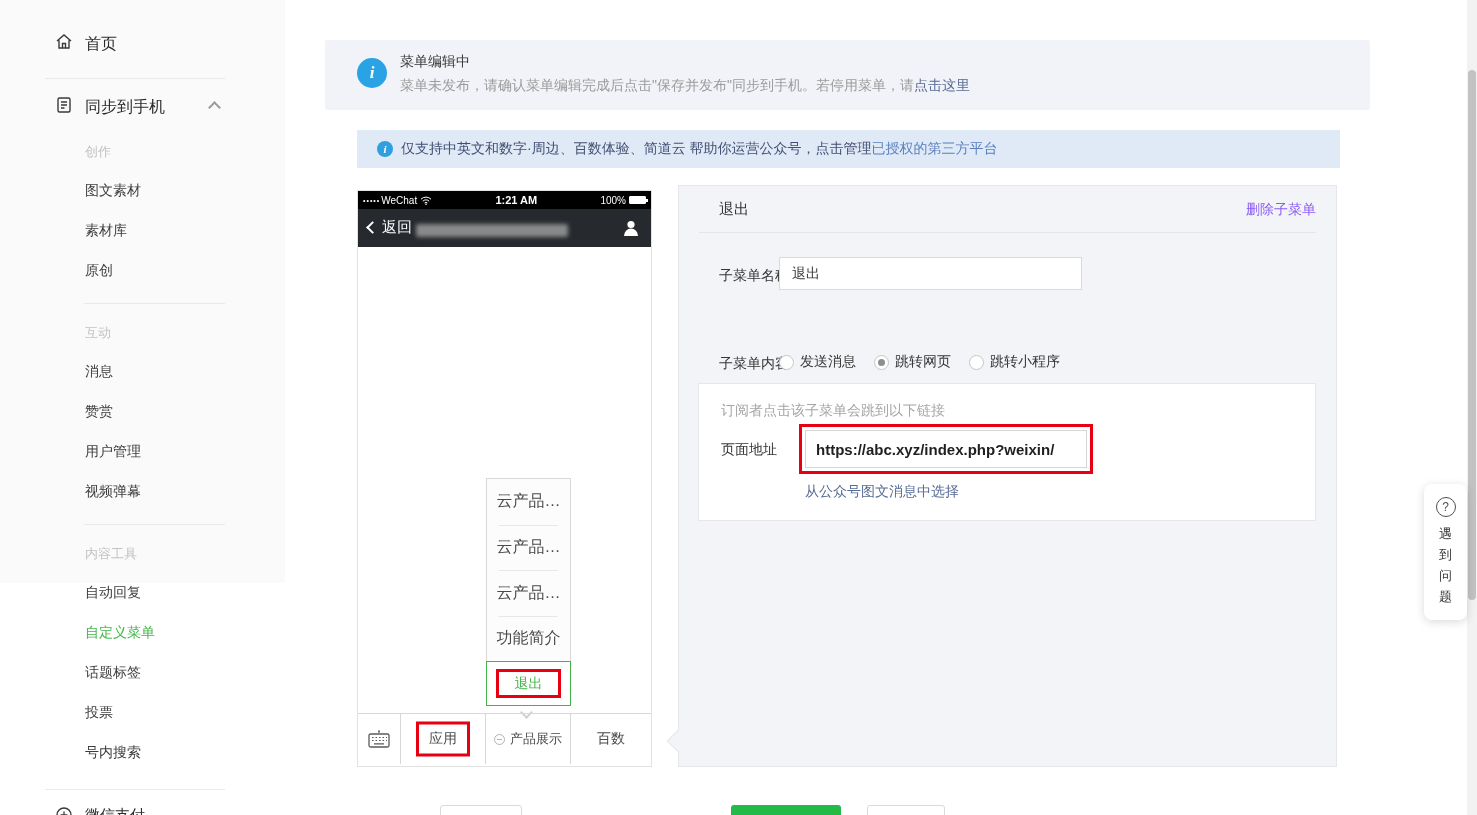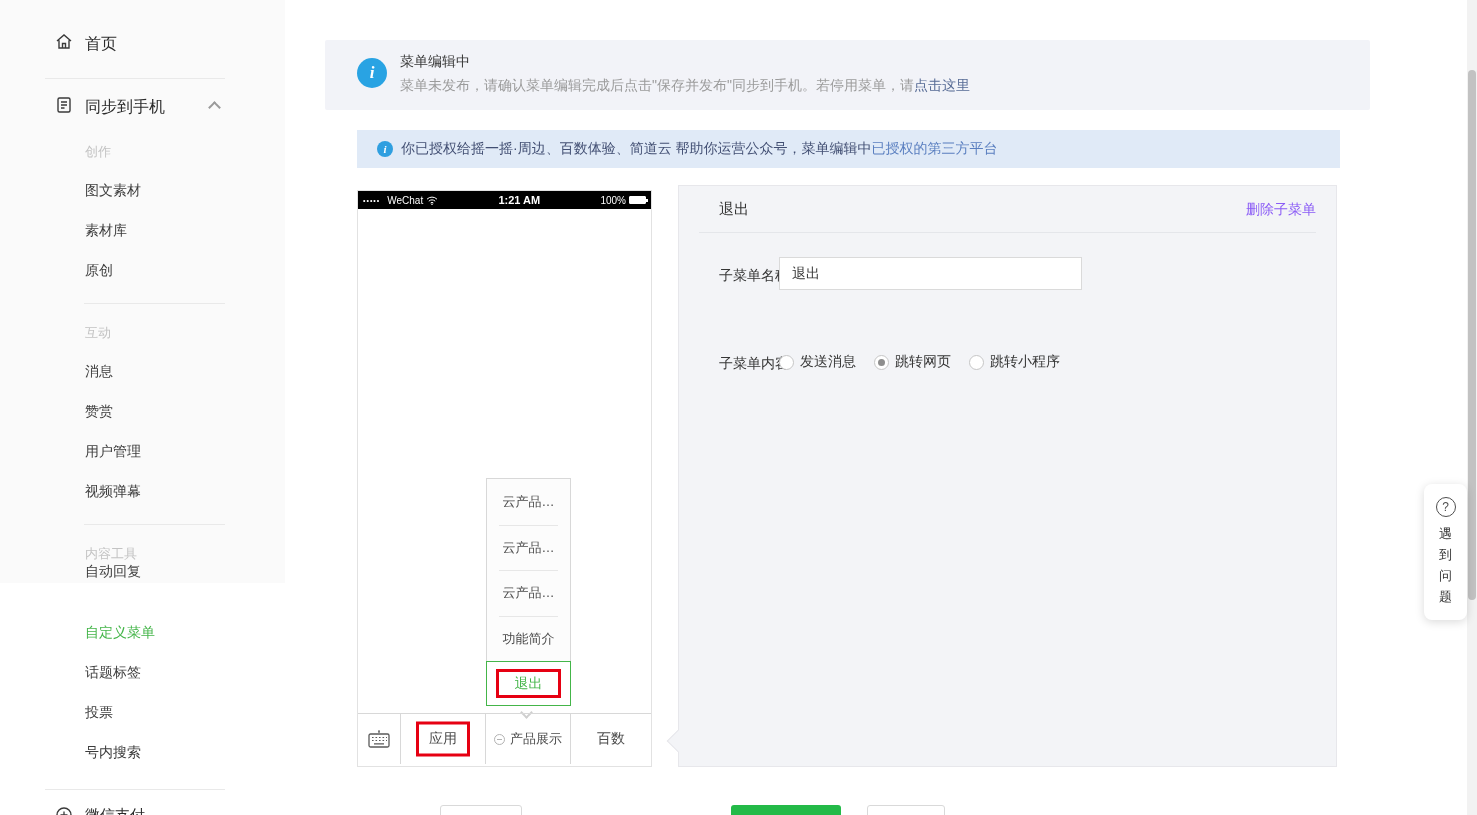--- a/index.html
+++ b/index.html
@@ -38,21 +38,21 @@
   .statusbar .mid { flex:1; text-align:center; font-weight:bold; font-size:11px; }
   .batt { display:inline-block; width:17px; height:8px; border:1px solid #fff; border-radius:1px; position:relative; margin-left:3px; background:#fff; }
   .batt::after { content:""; position:absolute; right:-3px; top:2px; width:2px; height:3px; background:#fff; }
   .navbar { position:absolute; left:0; top:18px; right:0; height:38px; background:#26292e; color:#fff; }
   .back { position:absolute; left:10px; top:9px; font-size:15px; color:#fdfdfd; display:flex; align-items:center; cursor:pointer; }
   .back-chev { width:9px; height:9px; border-left:2px solid #fff; border-bottom:2px solid #fff; transform:rotate(45deg); margin-right:5px; }
   .blur-title { position:absolute; left:58px; top:15px; width:152px; height:13px; background:#9a9a9a; border-radius:2px; filter:blur(2px); opacity:.85; }
   .person { position:absolute; right:10px; top:9px; }
 
   .popup { position:absolute; left:128px; top:287px; width:85px; height:183px; background:#fcfcfc; border:1px solid #d8d8d8; border-bottom:none; }
-  .popup-item { height:45.7px; display:flex; align-items:center; justify-content:center; font-size:13px; color:#4a4a4a; position:relative; cursor:pointer; }
+  .popup-item { height:45.7px; display:flex; align-items:center; justify-content:center; font-size:16px; color:#4a4a4a; position:relative; cursor:pointer; }
   .popup-item + .popup-item::before { content:""; position:absolute; top:0; left:12px; right:12px; height:1px; background:#e7e7e7; }
   .exit-cell { position:absolute; left:128px; top:470px; width:85px; height:45px; background:#fff;
     border:1px solid #44b549; display:flex; align-items:center; justify-content:center; }
   .exit-red { position:absolute; left:9px; right:9px; top:7px; bottom:7px; border:3px solid #e60012; }
   .exit-text { font-size:14px; color:#44b549; }
   .popup-chev { position:absolute; left:164px; top:517px; width:9px; height:9px; border-right:2px solid #cfcfcf; border-bottom:2px solid #cfcfcf; transform:rotate(45deg); }
 
   .tabbar { position:absolute; left:0; bottom:2px; right:0; height:51px; border-top:1px solid #d8d8d8; display:flex; }
   .tab-cell { border-right:1px solid #d8d8d8; display:flex; align-items:center; justify-content:center;
     font-size:14px; color:#4a4a4a; position:relative; cursor:pointer; }
@@ -121,21 +121,21 @@
   <div class="sb-divider" style="top:303px;left:84px;width:141px"></div>
 
   <div class="sb-label sb-header" style="top:324px">互动</div>
   <div class="sb-label" style="top:363px">消息</div>
   <div class="sb-label" style="top:403px">赞赏</div>
   <div class="sb-label" style="top:443px">用户管理</div>
   <div class="sb-label" style="top:483px">视频弹幕</div>
   <div class="sb-divider" style="top:524px;left:84px;width:141px"></div>
 
   <div class="sb-label sb-header" style="top:545px">内容工具</div>
-  <div class="sb-label" style="top:563px">自动回复</div>
+  <div class="sb-label" style="top:584px">自动回复</div>
   <div class="sb-label sb-active" style="top:624px">自定义菜单</div>
   <div class="sb-label" style="top:664px">话题标签</div>
   <div class="sb-label" style="top:704px">投票</div>
   <div class="sb-label" style="top:744px">号内搜索</div>
   <div class="sb-divider" style="top:789px;left:45px;width:180px"></div>
 
   <svg class="sb-icon" style="top:806px" viewBox="0 0 18 18">
     <circle cx="9" cy="9" r="7" fill="none" stroke="#3a3a3a" stroke-width="1.4"></circle>
     <path d="M5.5 9 H12.5 M9 5.5 V12.5" stroke="#3a3a3a" stroke-width="1.3"></path>
   </svg>
@@ -145,36 +145,47 @@
 <div class="notice">
   <div class="info-big">i</div>
   <div class="notice-title">菜单编辑中</div>
   <div class="notice-body">
     <span>菜单未发布，请确认菜单编辑完成后点击"保存并发布"同步到手机。若停用菜单，请</span><a class="link">点击这里</a>
   </div>
 </div>
 
 <div class="authbar">
   <span class="info-sm">i</span>
-  <span>你已授权给摇一摇·周边、百数体验、简道云  帮助你运营公众号，菜单编辑中</span>
+  <span>仅支持中英文和数字·周边、百数体验、简道云  帮助你运营公众号，点击管理</span>
     <a class="auth-link">已授权的第三方平台</a>
 </div>
 
 <div class="phone">
   <div class="statusbar">
     <span style="font-size:7px;letter-spacing:1px">•••••</span>
-    <span style="margin-left:7px">WeChat</span>
+    <span style="margin-left:1px">WeChat</span>
     <svg width="12" height="9" style="margin-left:3px" viewBox="0 0 12 9">
       <path d="M1 3.2 A7 7 0 0 1 11 3.2 M2.8 5.2 A4.5 4.5 0 0 1 9.2 5.2 M4.6 7 A2 2 0 0 1 7.4 7" fill="none" stroke="#fff" stroke-width="1"></path>
       <circle cx="6" cy="8.2" r=".8" fill="#fff"></circle>
     </svg>
     <span class="mid">1:21 AM</span>
     <span>100%</span>
     <span class="batt"></span>
   </div>
+  <div class="navbar">
+    <div class="back">
+      <span class="back-chev"></span>
+      <span>返回</span>
+    </div>
+    <div class="blur-title"></div>
+    <svg class="person" width="20" height="20" viewBox="0 0 20 20">
+      <circle cx="10" cy="6.5" r="3.6" fill="#fff"></circle>
+      <path d="M3 18 a7 7.5 0 0 1 14 0 z" fill="#fff"></path>
+    </svg>
+  </div>
 
   <div class="popup">
     <div class="popup-item">云产品…</div>
     <div class="popup-item">云产品…</div>
     <div class="popup-item">云产品…</div>
     <div class="popup-item">功能简介</div>
   </div>
   <div class="exit-cell">
     <div class="exit-red"></div>
     <span class="exit-text">退出</span>
@@ -221,20 +232,27 @@
     <div class="radio checked">
       <span class="radio-dot"></span>
       <span>跳转网页</span>
     </div>
     <div class="radio">
       <span class="radio-dot"></span>
       <span>跳转小程序</span>
     </div>
   </div>
 
+  <div class="link-box">
+    <div class="lb-hint">订阅者点击该子菜单会跳到以下链接</div>
+    <div class="lb-label">页面地址</div>
+    <div class="url-red"></div>
+    <input class="url-input" type="text" value="https://abc.xyz/index.php?weixin/" style="">
+    <div class="lb-choose">从公众号图文消息中选择</div>
+  </div>
 </div>
 
 <div class="help">
   <div class="q-ico">?</div>
   <div class="help-label">遇到问题</div>
 </div>
 
 <div class="scroll-track">
   <div class="scroll-thumb"></div>
 </div>

